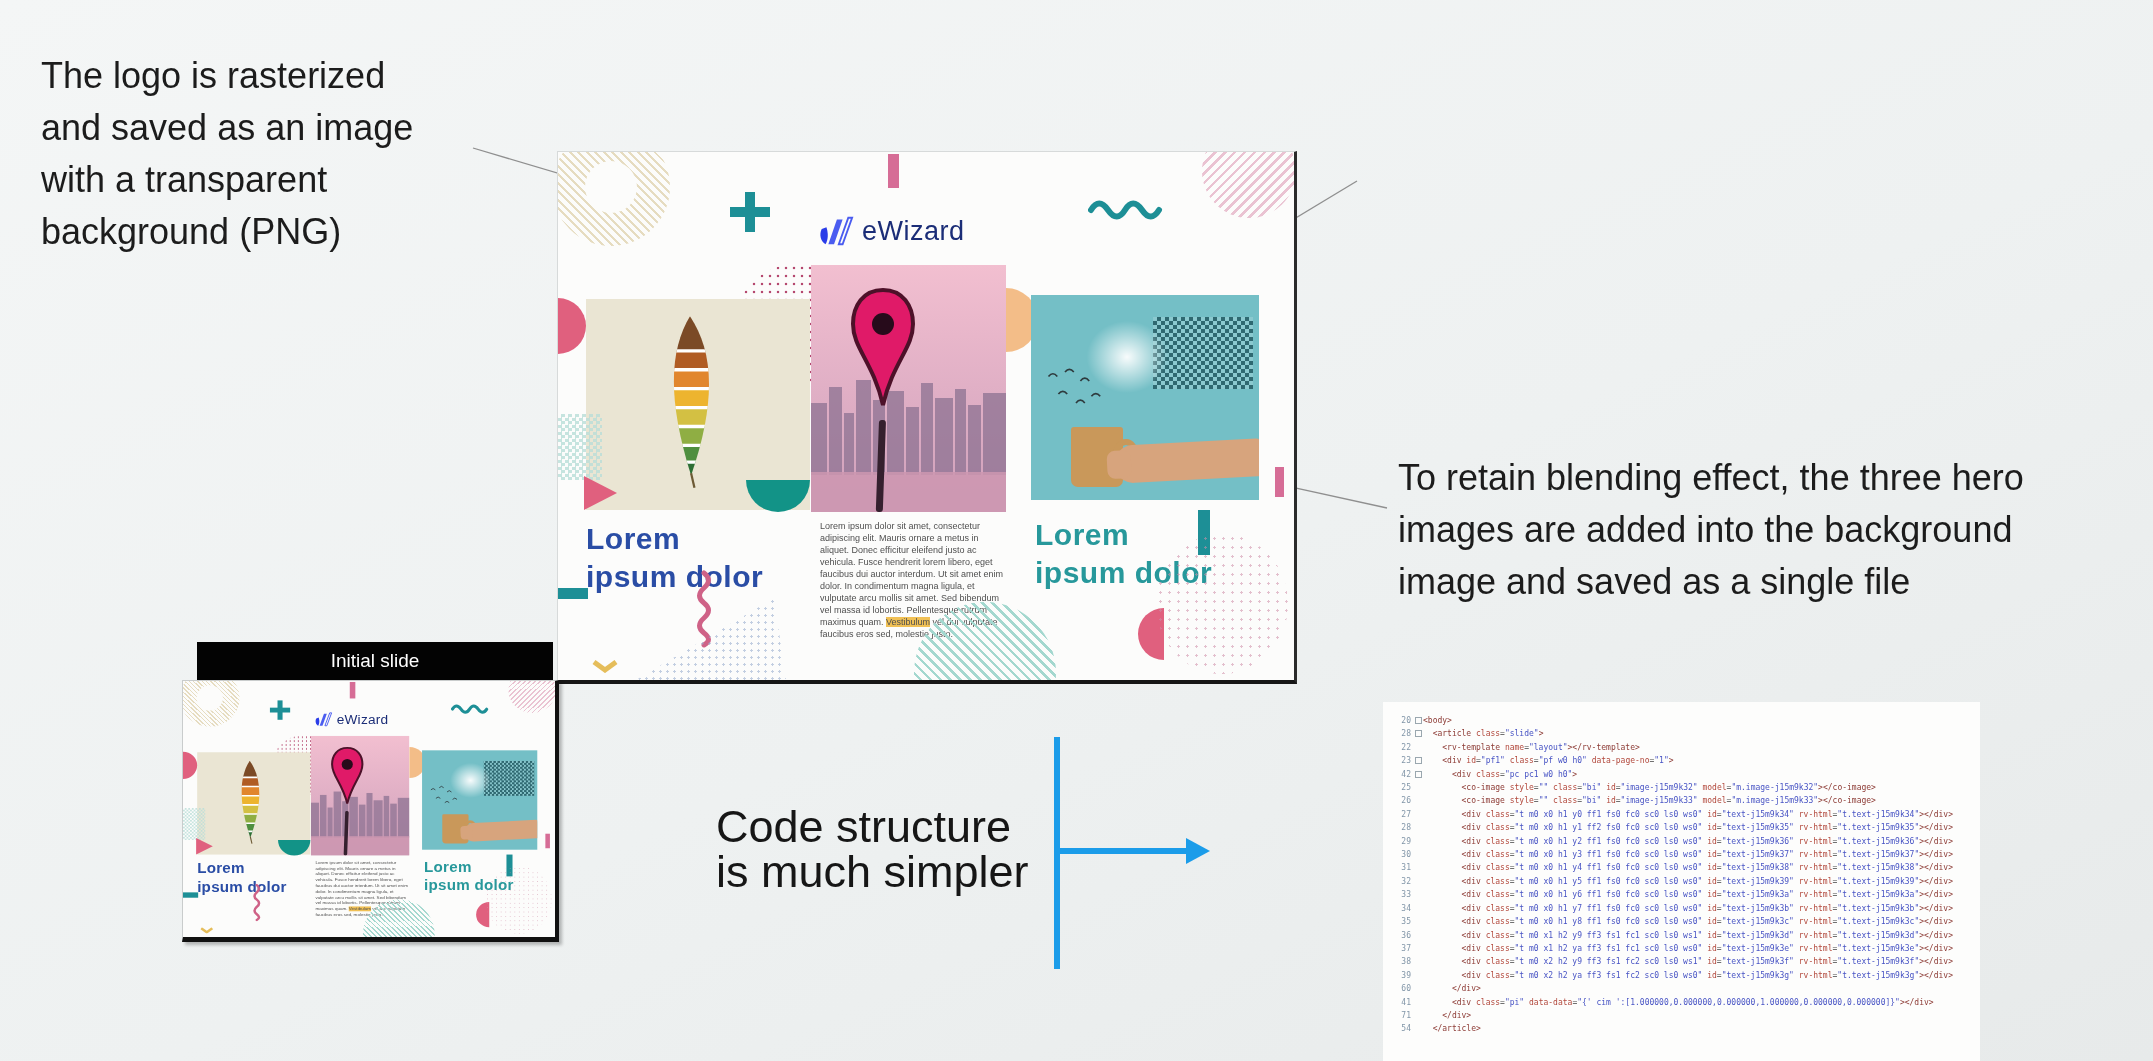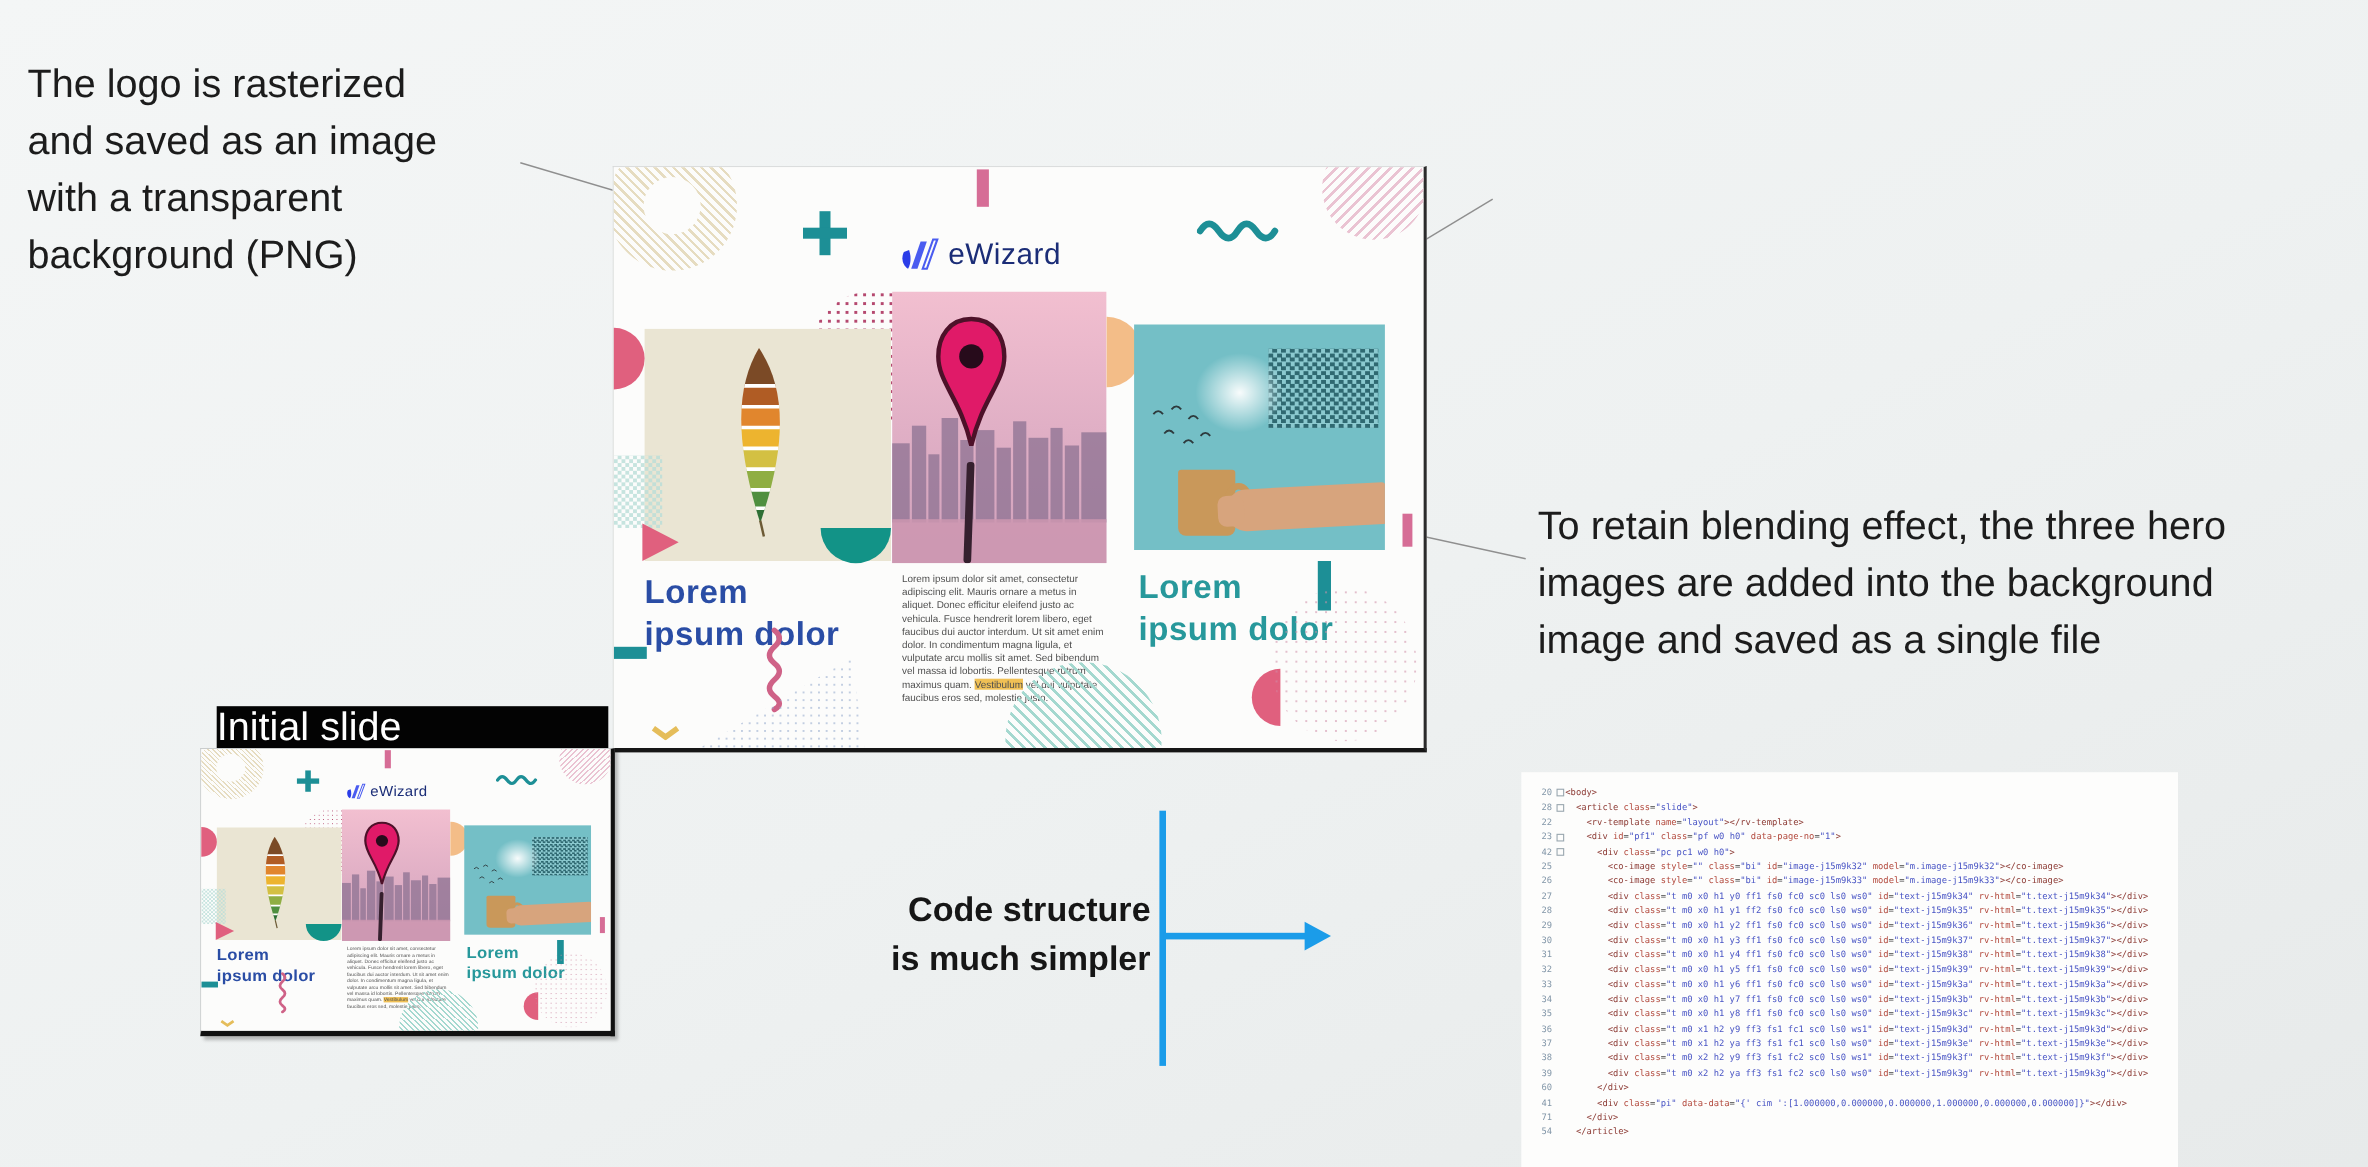--- a/index.html
+++ b/index.html
@@ -2,40 +2,40 @@
 <html style="--arrow-blue: #1b9ce9; --teal: #1d8f96; --pink: #d66d96; --heading-blue: #2a4da5; --heading-teal: #27989b; --logo-navy: #1b2d77; --label-bar-bg: #030303; --label-bar-text: #ffffff;"><head>
 <meta charset="utf-8">
 <style>
   html,body{margin:0;padding:0;}
   body{font-family:"Liberation Sans",sans-serif;background:#eaeded;}
   .canvas{position:relative;width:2153px;height:1061px;overflow:hidden;
     background:linear-gradient(155deg,#f4f6f6 0%,#eef1f1 55%,#e7eaea 100%);}
 
   
   .note{position:absolute;color:#1c1c1c;font-size:36px;line-height:52px;white-space:pre-line;}
-  .note.tl{left:25px;top:50px;width:460px;}
+  .note.tl{left:41px;top:50px;width:460px;}
   .note.tr{left:1398px;top:56px;width:640px;}
   .note.mr{left:1398px;top:452px;width:760px;}
 
   .connectors{position:absolute;left:0;top:0;width:2153px;height:1061px;pointer-events:none;}
   .connectors line{stroke:#8f8f8f;stroke-width:1.3;}
 
   
   .slide-frame{position:absolute;background:#fcfcfb;}
   .slide-frame.main{left:557px;top:151px;width:736px;height:528px;
     border:1px solid #d7dada;border-right:3px solid #2b2b2b;border-bottom:4px solid #161616;}
   .slide-frame.small{left:182px;top:680px;width:372px;height:256px;
     border:1px solid #c9cccc;border-right:4px solid #111;border-bottom:5px solid #111;
     box-shadow:3px 3px 3px rgba(0,0,0,.25);}
   .slide-mount{position:absolute;left:0;top:0;width:736px;height:528px;}
   .slide-frame.small .slide-mount{transform:scale(0.5054,0.4848);transform-origin:0 0;}
 
   .initial-bar{position:absolute;left:197px;top:642px;width:356px;height:48px;
     background:var(--label-bar-bg,#030303);color:var(--label-bar-text,#fff);
-    font-size:36px;line-height:38px;text-align:left;}
+    font-size:19px;line-height:38px;text-align:center;}
 
   
   .slide{position:relative;width:736px;height:528px;overflow:hidden;background:#fcfcfb;}
   .slide .sh{position:absolute;}
   .ring{left:-6px;top:-24px;width:118px;height:118px;border-radius:50%;
     background:repeating-linear-gradient(45deg,#e6dcc0 0 2px,rgba(0,0,0,0) 2px 6px);}
   .ring-hole{position:absolute;left:33px;top:33px;width:52px;height:52px;border-radius:50%;background:#fcfcfb;}
   .plus{left:172px;top:40px;width:40px;height:40px;}
   .plus:before,.plus:after{content:"";position:absolute;background:var(--teal,#1d8f96);}
   .plus:before{left:15px;top:0;width:10px;height:40px;}
@@ -87,22 +87,22 @@
   .dots-br{left:598px;top:382px;width:132px;height:140px;border-radius:50%;opacity:.55;
     background-image:radial-gradient(#cf8fa8 1px,rgba(0,0,0,0) 1.2px);background-size:9px 9px;}
   .squiggle-v{left:136px;top:418px;width:20px;height:78px;}
   .teal-hbar-left{left:0;top:436px;width:30px;height:11px;background:var(--teal,#1d8f96);}
   .chevron-y{left:34px;top:508px;width:26px;height:13px;}
   .dots-tri{left:78px;top:446px;width:150px;height:82px;opacity:.55;
     background-image:radial-gradient(#93a8cc 1px,rgba(0,0,0,0) 1.2px);background-size:7px 7px;
     clip-path:polygon(0 100%,100% 100%,92% 0);}
 
   
-  .caption{position:absolute;left:716px;top:804px;width:330px;text-align:right;
-    font-size:31px;line-height:45px;font-weight:700;color:#161616;white-space:pre-line;}
+  .caption{position:absolute;left:716px;top:804px;width:330px;text-align:left;
+    font-size:45px;line-height:45px;font-weight:400;color:#161616;white-space:pre-line;}
   .arrow-v{position:absolute;left:1054px;top:737px;width:6px;height:232px;background:var(--arrow-blue,#1b9ce9);}
   .arrow-h{position:absolute;left:1058px;top:848px;width:132px;height:6px;background:var(--arrow-blue,#1b9ce9);}
   .arrow-head{position:absolute;left:1186px;top:838px;width:0;height:0;
     border-top:13px solid rgba(0,0,0,0);border-bottom:13px solid rgba(0,0,0,0);
     border-left:24px solid var(--arrow-blue,#1b9ce9);}
 
   
   .code-panel{position:absolute;left:1383px;top:702px;width:597px;height:412px;background:#fdfdfc;
     font-family:"DejaVu Sans Mono",monospace;font-size:8px;padding:12px 6px 8px 6px;box-sizing:border-box;}
   .code-row{display:flex;line-height:13.4px;white-space:pre;}

